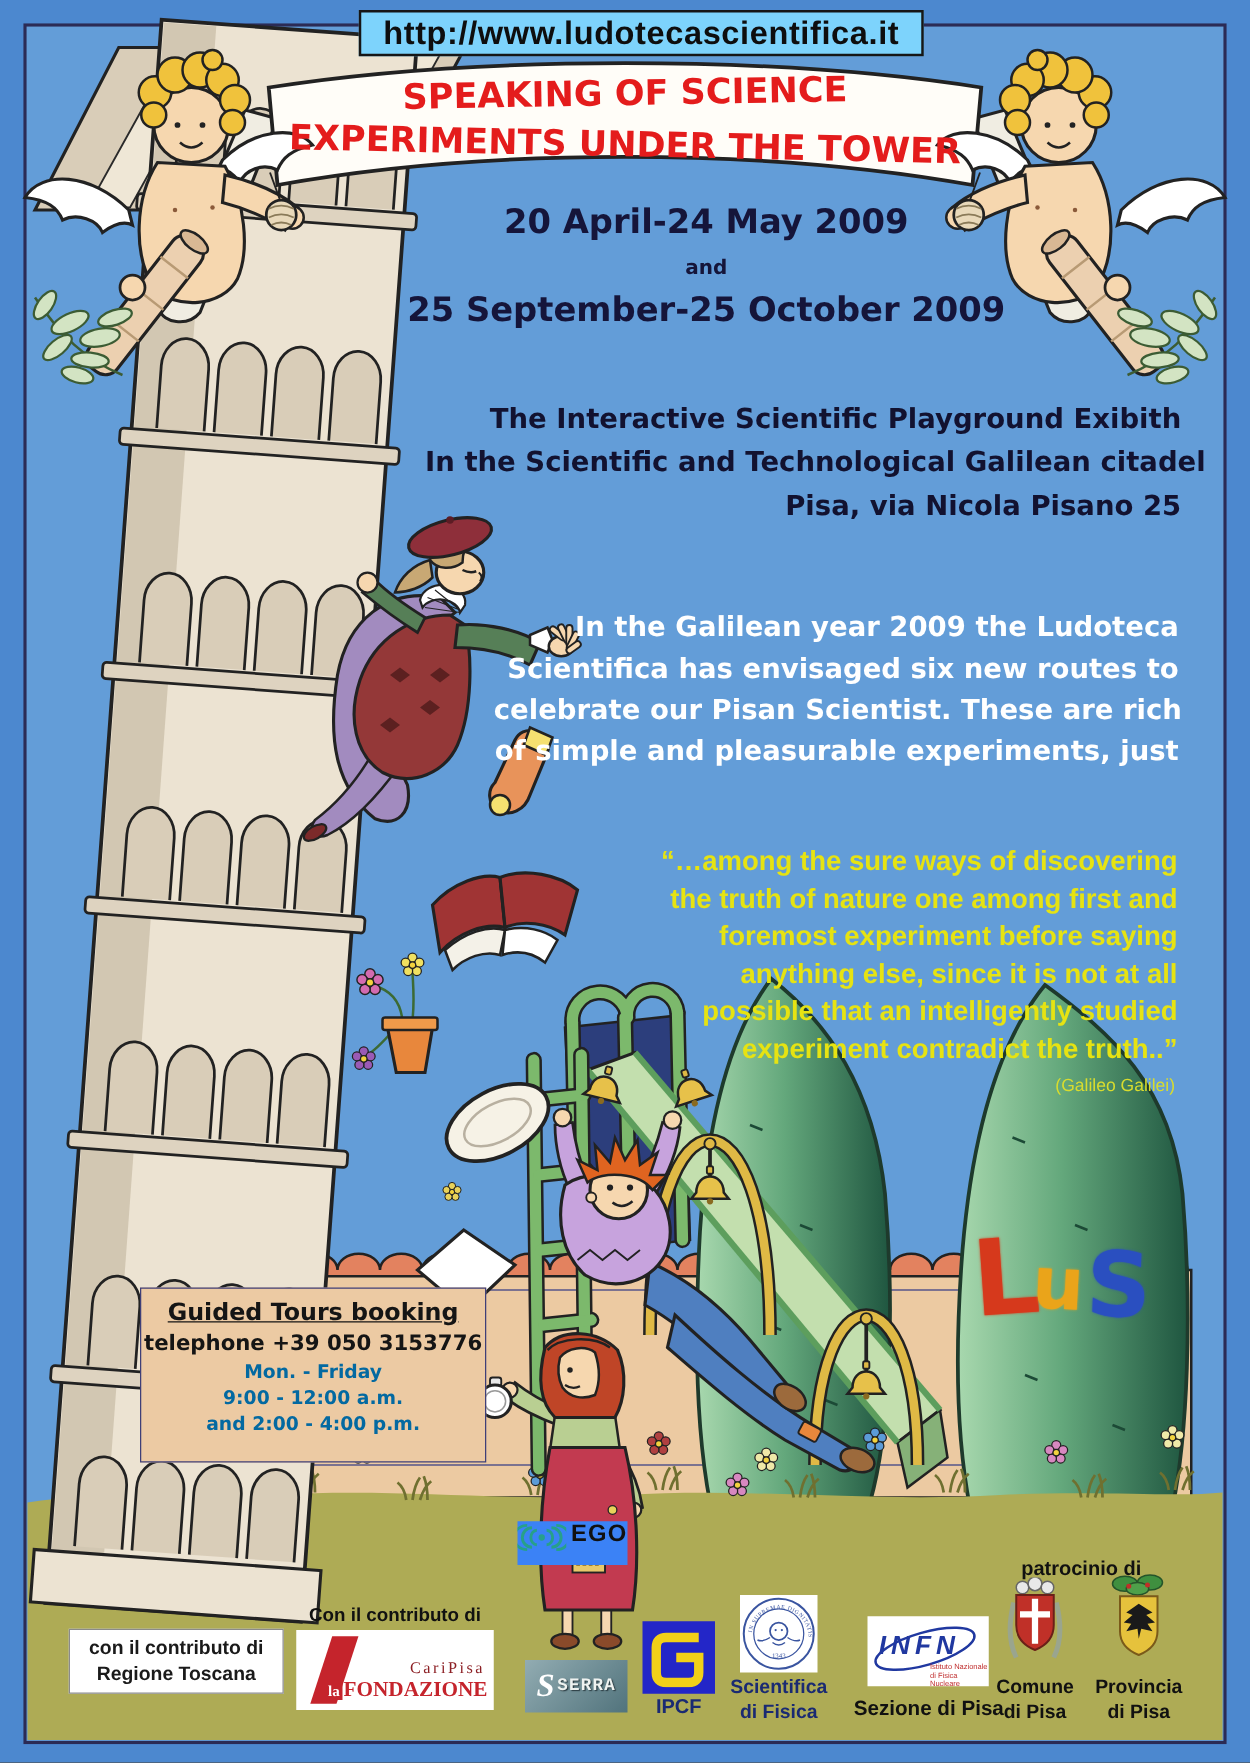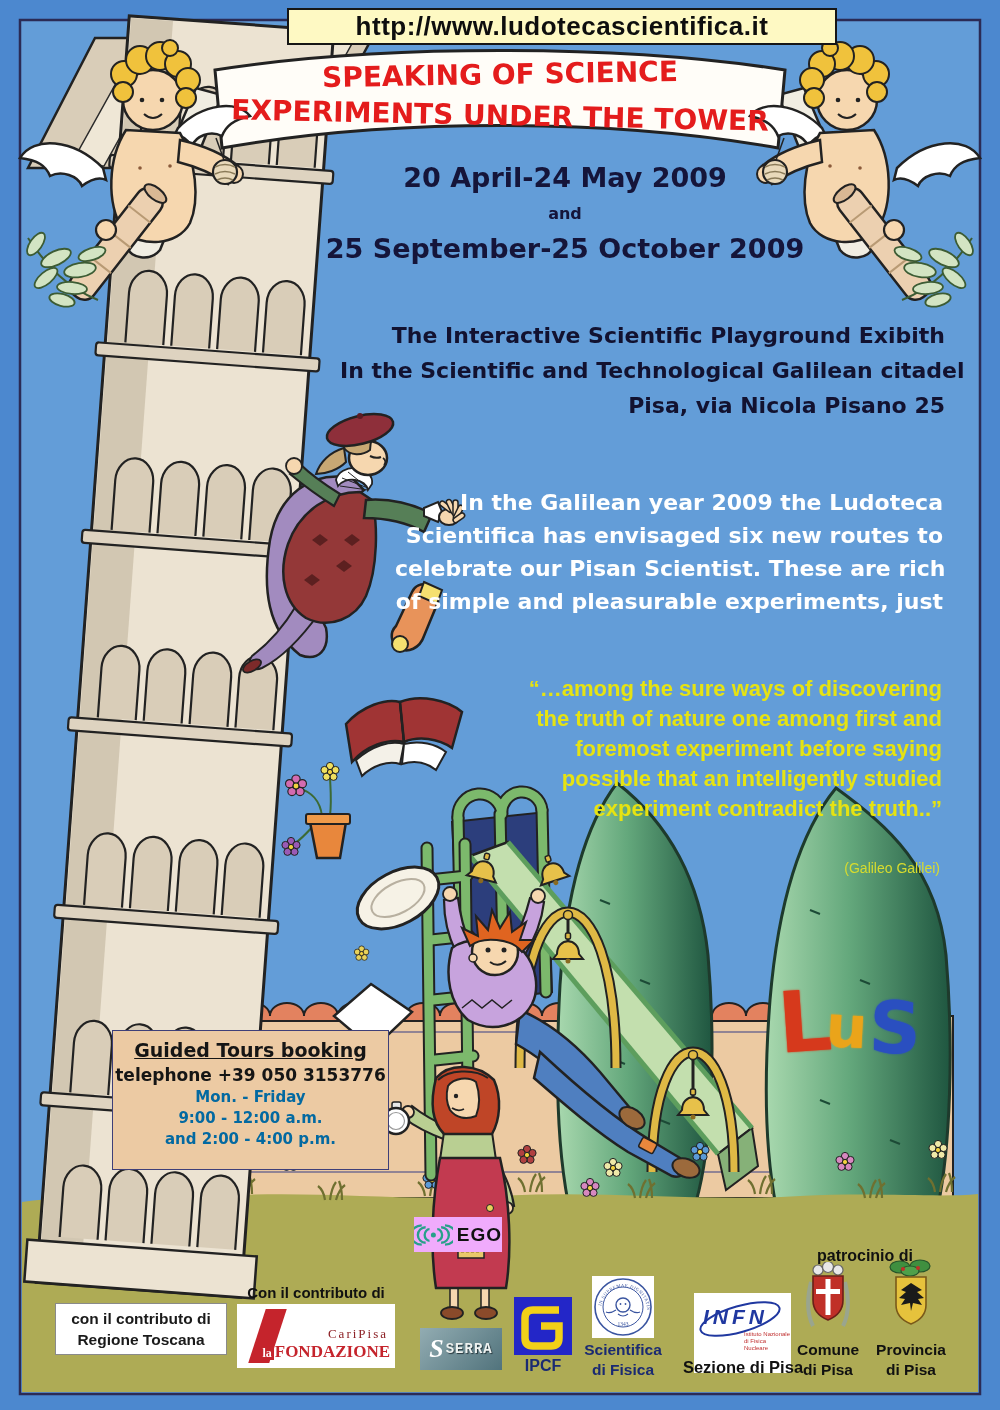--- a/index.html
+++ b/index.html
@@ -1,21 +1,21 @@
 <!DOCTYPE html>
 <html><head>
 <meta charset="utf-8">
 <style>
   html,body{margin:0;padding:0;background:#444;}
   .poster{position:relative;width:1000px;height:1410px;overflow:hidden;font-family:"DejaVu Sans",sans-serif;}
   svg.art{position:absolute;left:0;top:0;width:1000px;height:1410px;}
   .ov{position:absolute;}
   .nw{white-space:nowrap;}
 
-  .url-box{left:287px;top:8px;width:550px;height:37px;background:#fef9c3;border:2.5px solid #161616;
+  .url-box{left:287px;top:8px;width:452px;height:37px;background:#7dd3fc;border:2.5px solid #161616;
     display:flex;align-items:center;justify-content:center;box-sizing:border-box;
     font-family:"Liberation Sans",sans-serif;font-weight:bold;font-size:26px;color:#0e0e0e;letter-spacing:.5px;}
   .banner-l1{left:230px;top:58px;width:540px;text-align:center;font-weight:bold;font-size:28px;color:#e41c1c;transform:rotate(-1deg);}
   .banner-l2{left:205px;top:99px;width:590px;text-align:center;font-weight:bold;font-size:28px;color:#e41c1c;transform:rotate(1.2deg);}
 
   .dates{left:320px;top:162px;width:490px;text-align:center;color:#15153a;font-weight:bold;}
   .dates .d1{font-size:27px;}
   .dates .d2{font-size:16px;margin-top:11px;}
   .dates .d3{font-size:27px;margin-top:10px;}
 
@@ -41,34 +41,34 @@
   .flab{font-family:"Liberation Sans",sans-serif;color:#111;text-align:center;}
   .regione{left:55px;top:1303px;width:172px;height:52px;background:#fff;border:1px solid #8a8a8a;box-sizing:border-box;
     font-family:"Liberation Sans",sans-serif;font-weight:bold;font-size:15.5px;line-height:21px;color:#1a1a1a;text-align:center;padding-top:4px;}
   .cp-label{left:237px;top:1284px;width:158px;font-weight:bold;font-size:15px;}
   .cp-box{left:237px;top:1304px;width:158px;height:64px;background:#fff;overflow:hidden;}
   .cp-slash{position:absolute;left:20px;top:5px;width:21px;height:54px;background:#c5242c;transform:skewX(-18deg);}
   .cp-top{position:absolute;right:7px;top:22px;font-family:"Liberation Serif",serif;font-size:13px;color:#8c1f24;letter-spacing:2px;}
   .cp-main{position:absolute;right:5px;top:38px;font-family:"Liberation Serif",serif;font-weight:bold;font-size:17px;color:#c5242c;}
   .cp-main .la{background:#c5242c;color:#fff;font-size:12px;padding:0 2px;margin-right:1px;}
 
-  .ego-box{left:414px;top:1217px;width:88px;height:35px;background:#f0abfc;display:flex;align-items:center;justify-content:center;gap:4px;}
+  .ego-box{left:414px;top:1217px;width:88px;height:35px;background:#3b82f6;display:flex;align-items:flex-start;justify-content:center;gap:4px;}
   .ego-name{font-family:"Liberation Sans",sans-serif;font-weight:bold;font-size:19px;color:#111;letter-spacing:1px;}
   .serra-box{left:420px;top:1328px;width:82px;height:42px;background:linear-gradient(135deg,#92acb2,#51737c);
     display:flex;align-items:center;justify-content:center;color:#eef2f0;}
   .serra-s{font-family:"Liberation Serif",serif;font-style:italic;font-weight:bold;font-size:26px;color:#fff;margin-right:2px;}
   .serra-name{font-family:Liberation Mono, monospace;font-weight:bold;font-size:14px;letter-spacing:1px;text-shadow:1px 1px 1px #27373d;}
 
   .ipcf-box{left:514px;top:1297px;width:58px;height:58px;background:#2326c8;display:flex;align-items:center;justify-content:center;}
   .ipcf-label{left:508px;top:1357px;width:70px;font-weight:bold;font-size:16px;color:#1a2a72;}
 
   .unipi-seal{left:592px;top:1276px;width:62px;height:62px;background:#fff;}
   .unipi-label{left:566px;top:1340px;width:114px;font-weight:bold;font-size:15.5px;line-height:20px;color:#1a2a72;}
 
-  .infn-box{left:694px;top:1293px;width:97px;height:80px;background:#fff;}
+  .infn-box{left:694px;top:1293px;width:97px;height:56px;background:#fff;}
   .infn-name{position:absolute;left:9px;top:12px;font-family:"Liberation Sans",sans-serif;font-style:italic;font-weight:bold;
     font-size:21px;letter-spacing:4px;color:#2038a0;}
   .infn-tiny{position:absolute;left:50px;top:38px;font-family:"Liberation Sans",sans-serif;font-size:6px;line-height:7px;color:#c03030;}
   .infn-label{left:676px;top:1358px;width:134px;font-weight:bold;font-size:16.5px;color:#111;}
 
   .patrocinio{left:790px;top:1247px;width:150px;font-weight:bold;font-size:16px;}
   .comune-crest{left:805px;top:1262px;width:46px;height:76px;}
   .comune-label{left:786px;top:1340px;width:84px;font-weight:bold;font-size:15.5px;line-height:20px;}
   .prov-crest{left:888px;top:1257px;width:46px;height:81px;}
   .prov-label{left:869px;top:1340px;width:84px;font-weight:bold;font-size:15.5px;line-height:20px;}
@@ -423,20 +423,21 @@
   <div class="nw">In the Galilean year 2009 the Ludoteca</div>
   <div class="nw">Scientifica has envisaged six new routes to</div>
   <div class="nw">celebrate our Pisan Scientist. These are rich</div>
   <div class="nw">of simple and pleasurable experiments, just</div>
 </div>
 
 <div class="ov quote">
   <div class="nw">“…among the sure ways of discovering</div>
   <div class="nw">the truth of nature one among first and</div>
   <div class="nw">foremost experiment before saying</div>
+  <div class="nw">anything else, since it is not at all</div>
   <div class="nw">possible that an intelligently studied</div>
   <div class="nw">experiment contradict the truth..”</div>
 </div>
 <div class="ov attr nw">(Galileo Galilei)</div>
 
 <div class="ov booking">
   <div class="bt nw">Guided Tours booking</div>
   <div class="bp nw">telephone +39 050 3153776</div>
   <div class="bs nw">Mon. - Friday</div>
   <div class="bs nw">9:00 - 12:00 a.m.</div>

